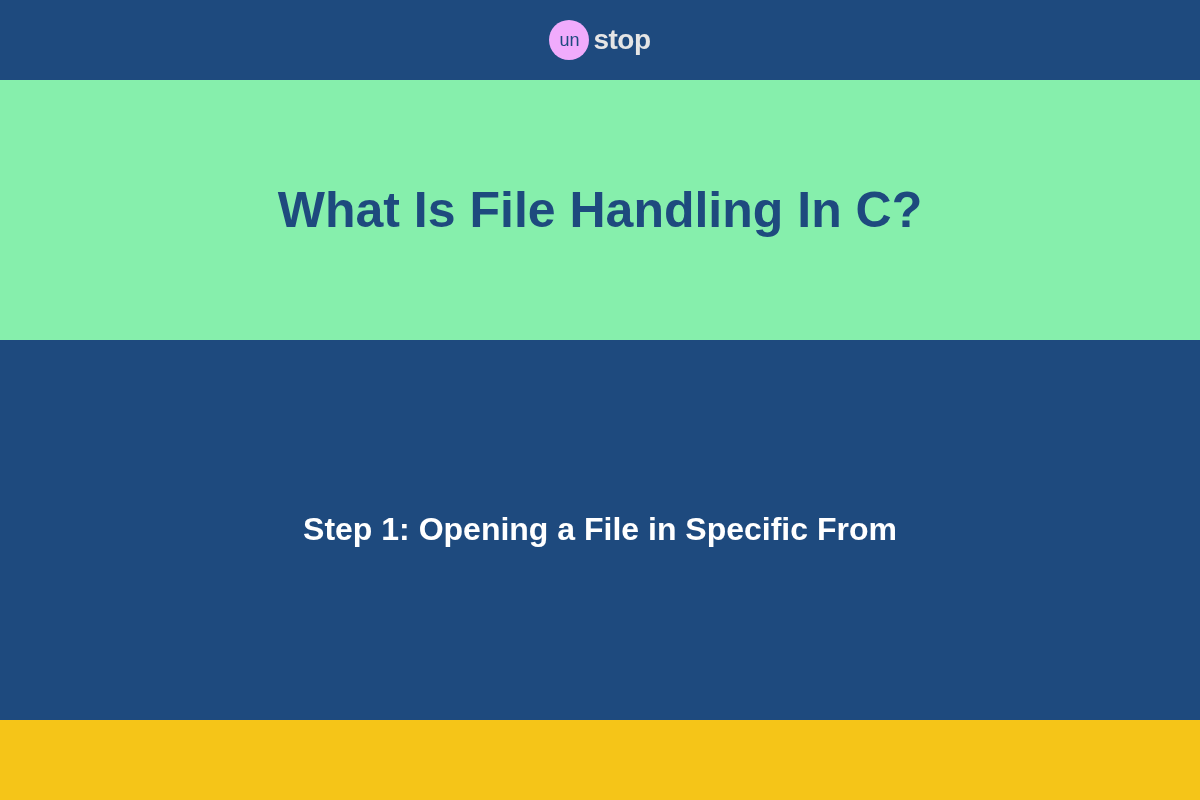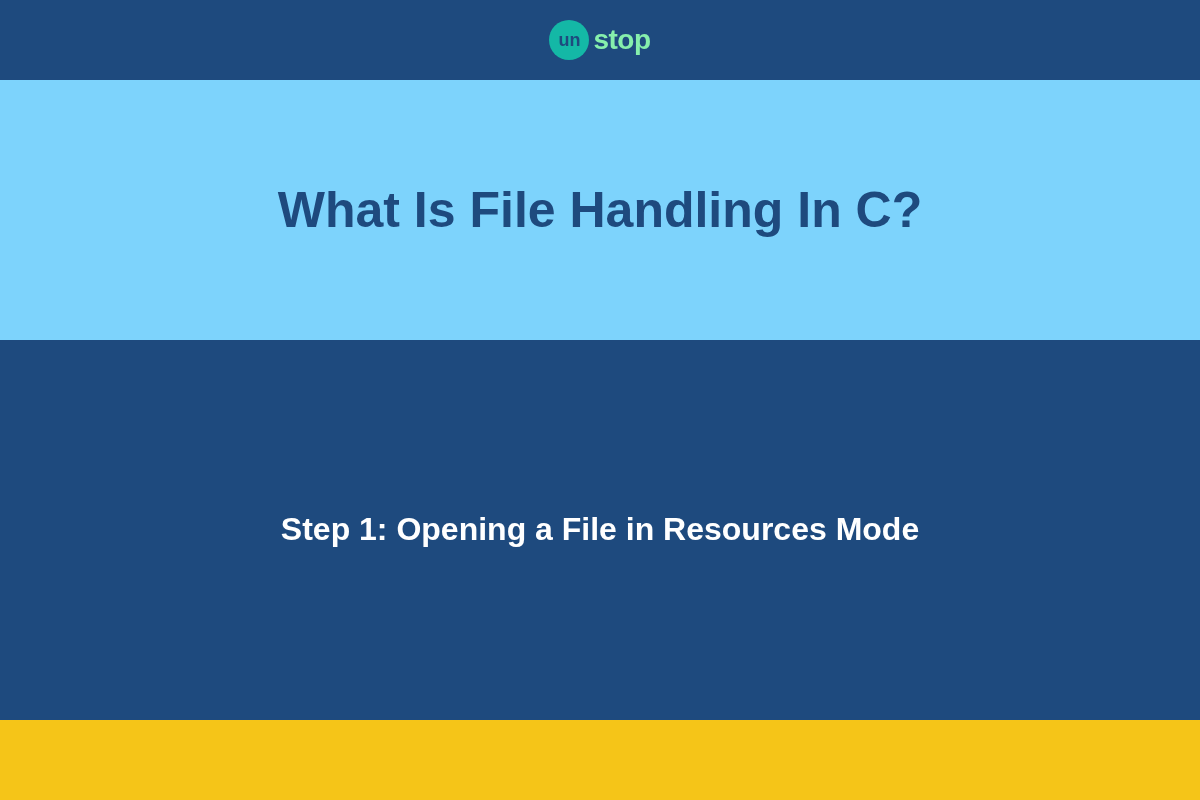--- a/index.html
+++ b/index.html
@@ -20,39 +20,39 @@
       display: flex;
       align-items: center;
       justify-content: center;
     }
     .logo {
       display: flex;
       align-items: center;
       gap: 4px;
     }
     .logo-circle {
-      background: #14b8a6;
+      background: #f0abfc;
       border-radius: 50%;
       width: 40px;
       height: 40px;
       display: flex;
       align-items: center;
       justify-content: center;
-      font-weight: bold;
+      font-weight: normal;
       color: #1e4a7e;
       font-size: 18px;
     }
     .logo-text {
-      color: #86efac;
+      color: #e5e5e5;
       font-weight: bold;
       font-size: 28px;
       letter-spacing: -0.5px;
     }
     .title-section {
-      background: #7dd3fc;
+      background: #86efac;
       height: 260px;
       display: flex;
       align-items: center;
       justify-content: center;
       padding: 0 40px;
     }
     .title {
       color: #1e4a7e;
       font-size: 50px;
       font-weight: bold;
@@ -89,16 +89,16 @@
     </div>
     <span class="logo-text">stop</span>
   </div>
 </div>
 
 <div class="title-section">
   <h1 class="title">What Is File Handling In C?</h1>
 </div>
 
 <div class="content-section">
-  <div class="step">Step 1: Opening a File in Resources Mode</div>
+  <div class="step">Step 1: Opening a File in Specific From</div>
 </div>
 
 <div class="footer"></div>
 
 </body></html>

